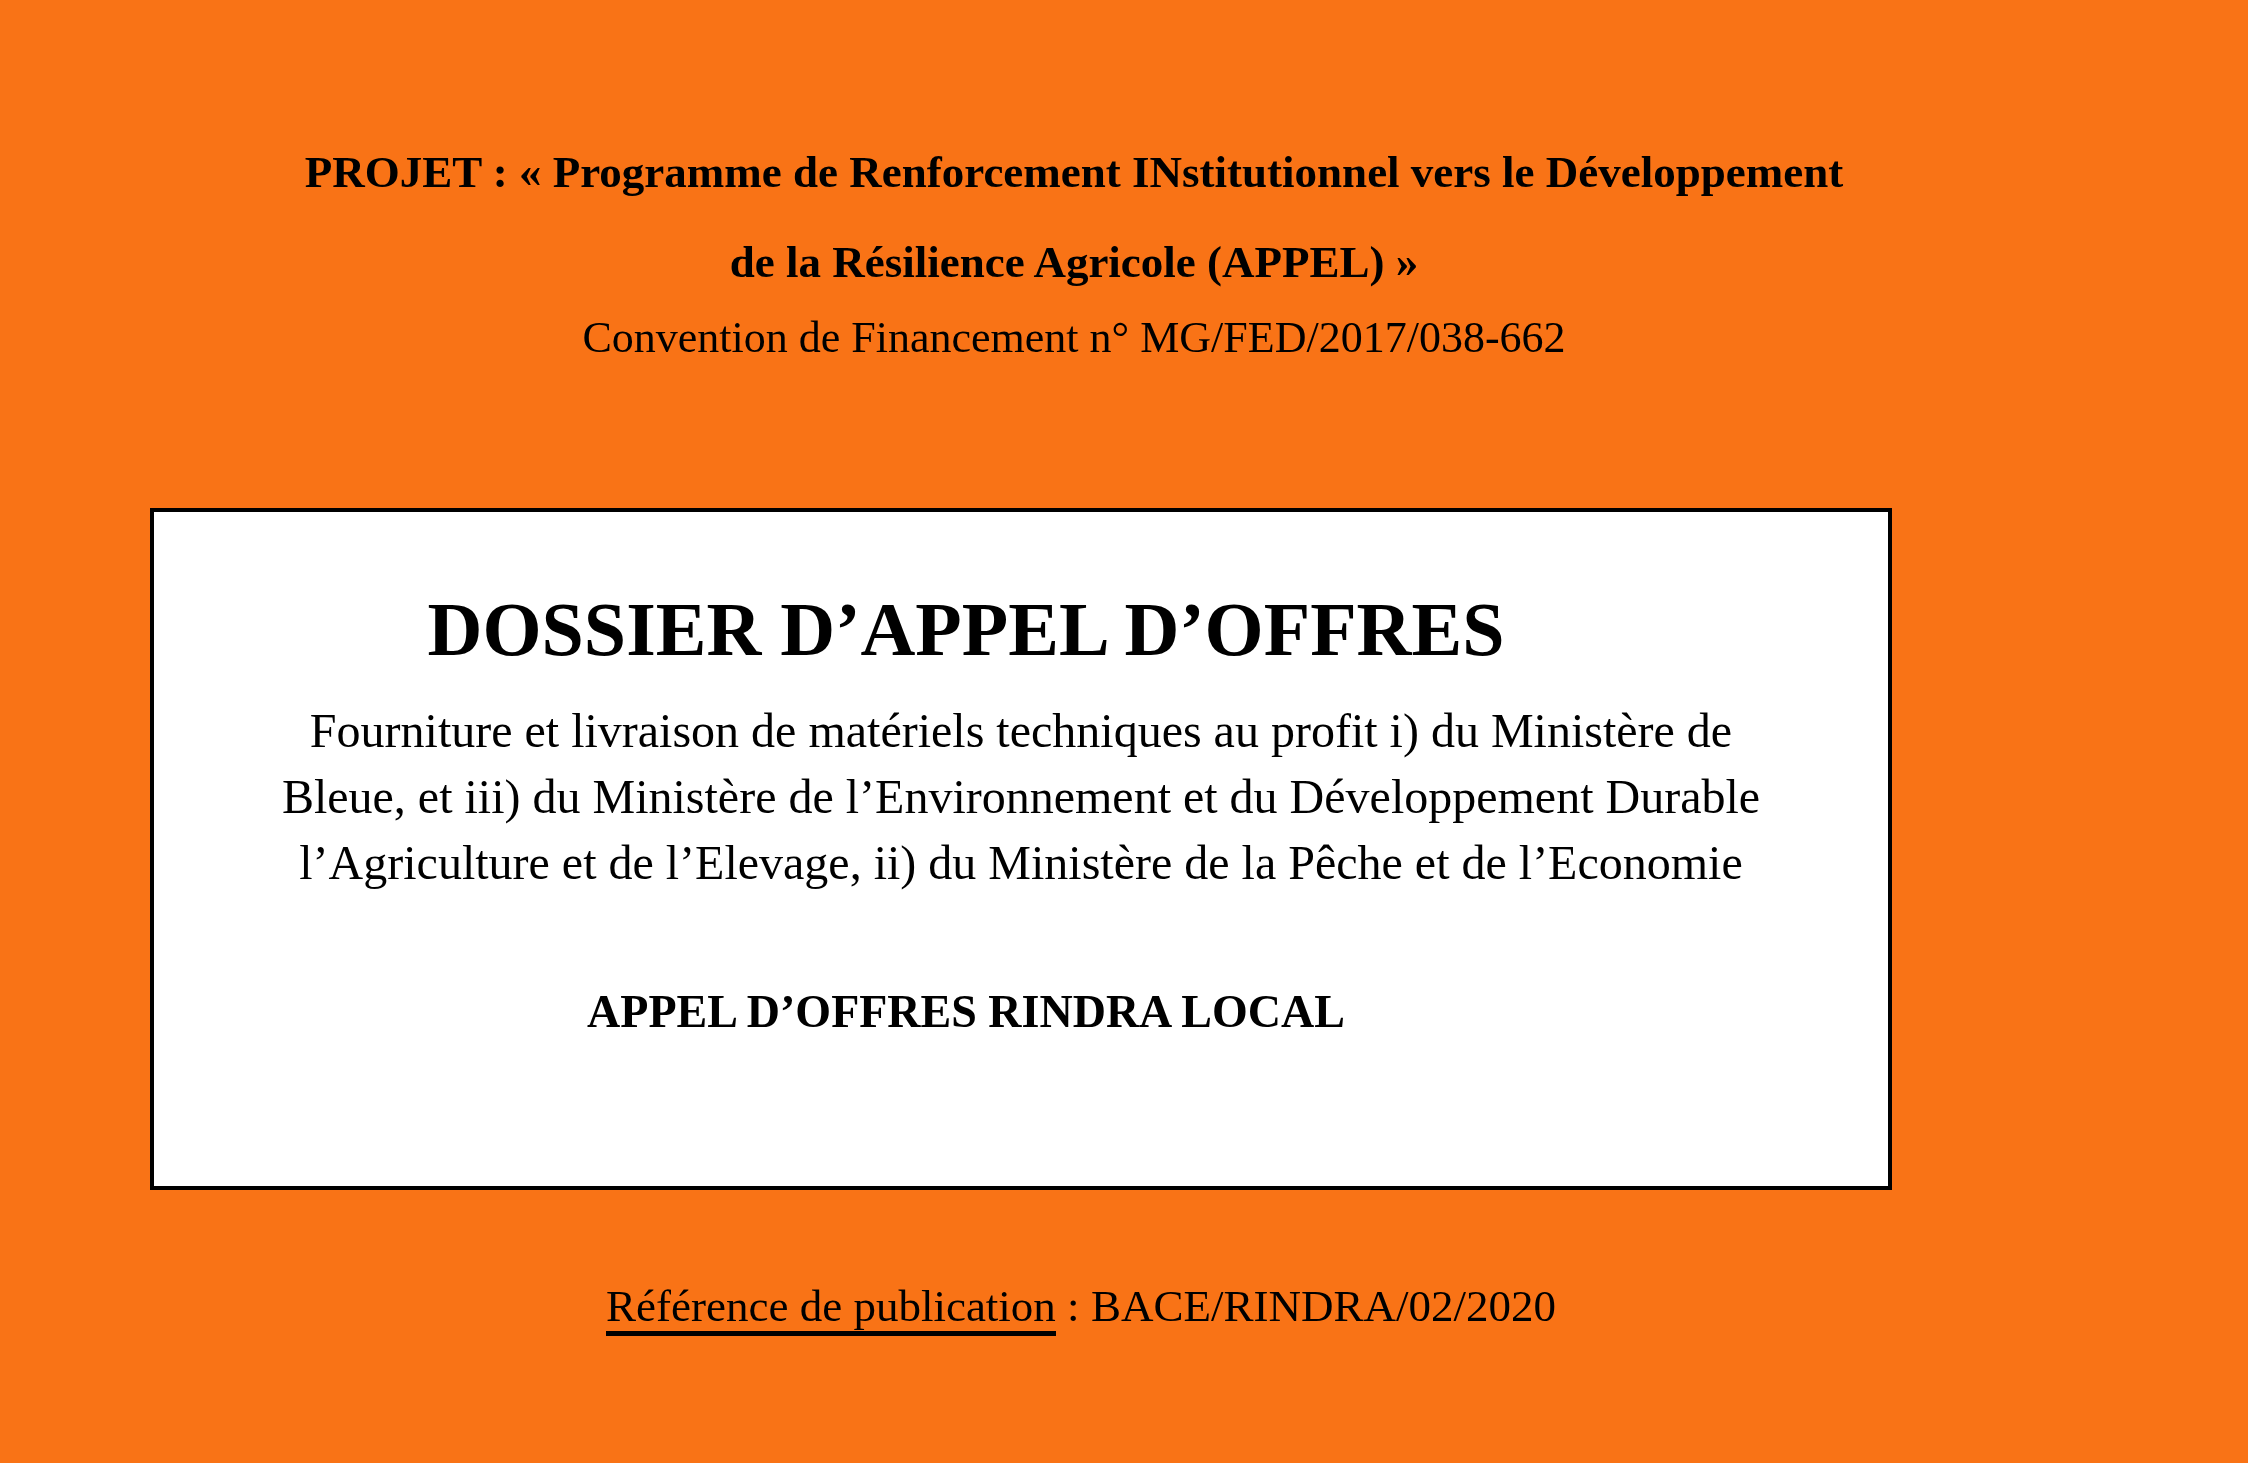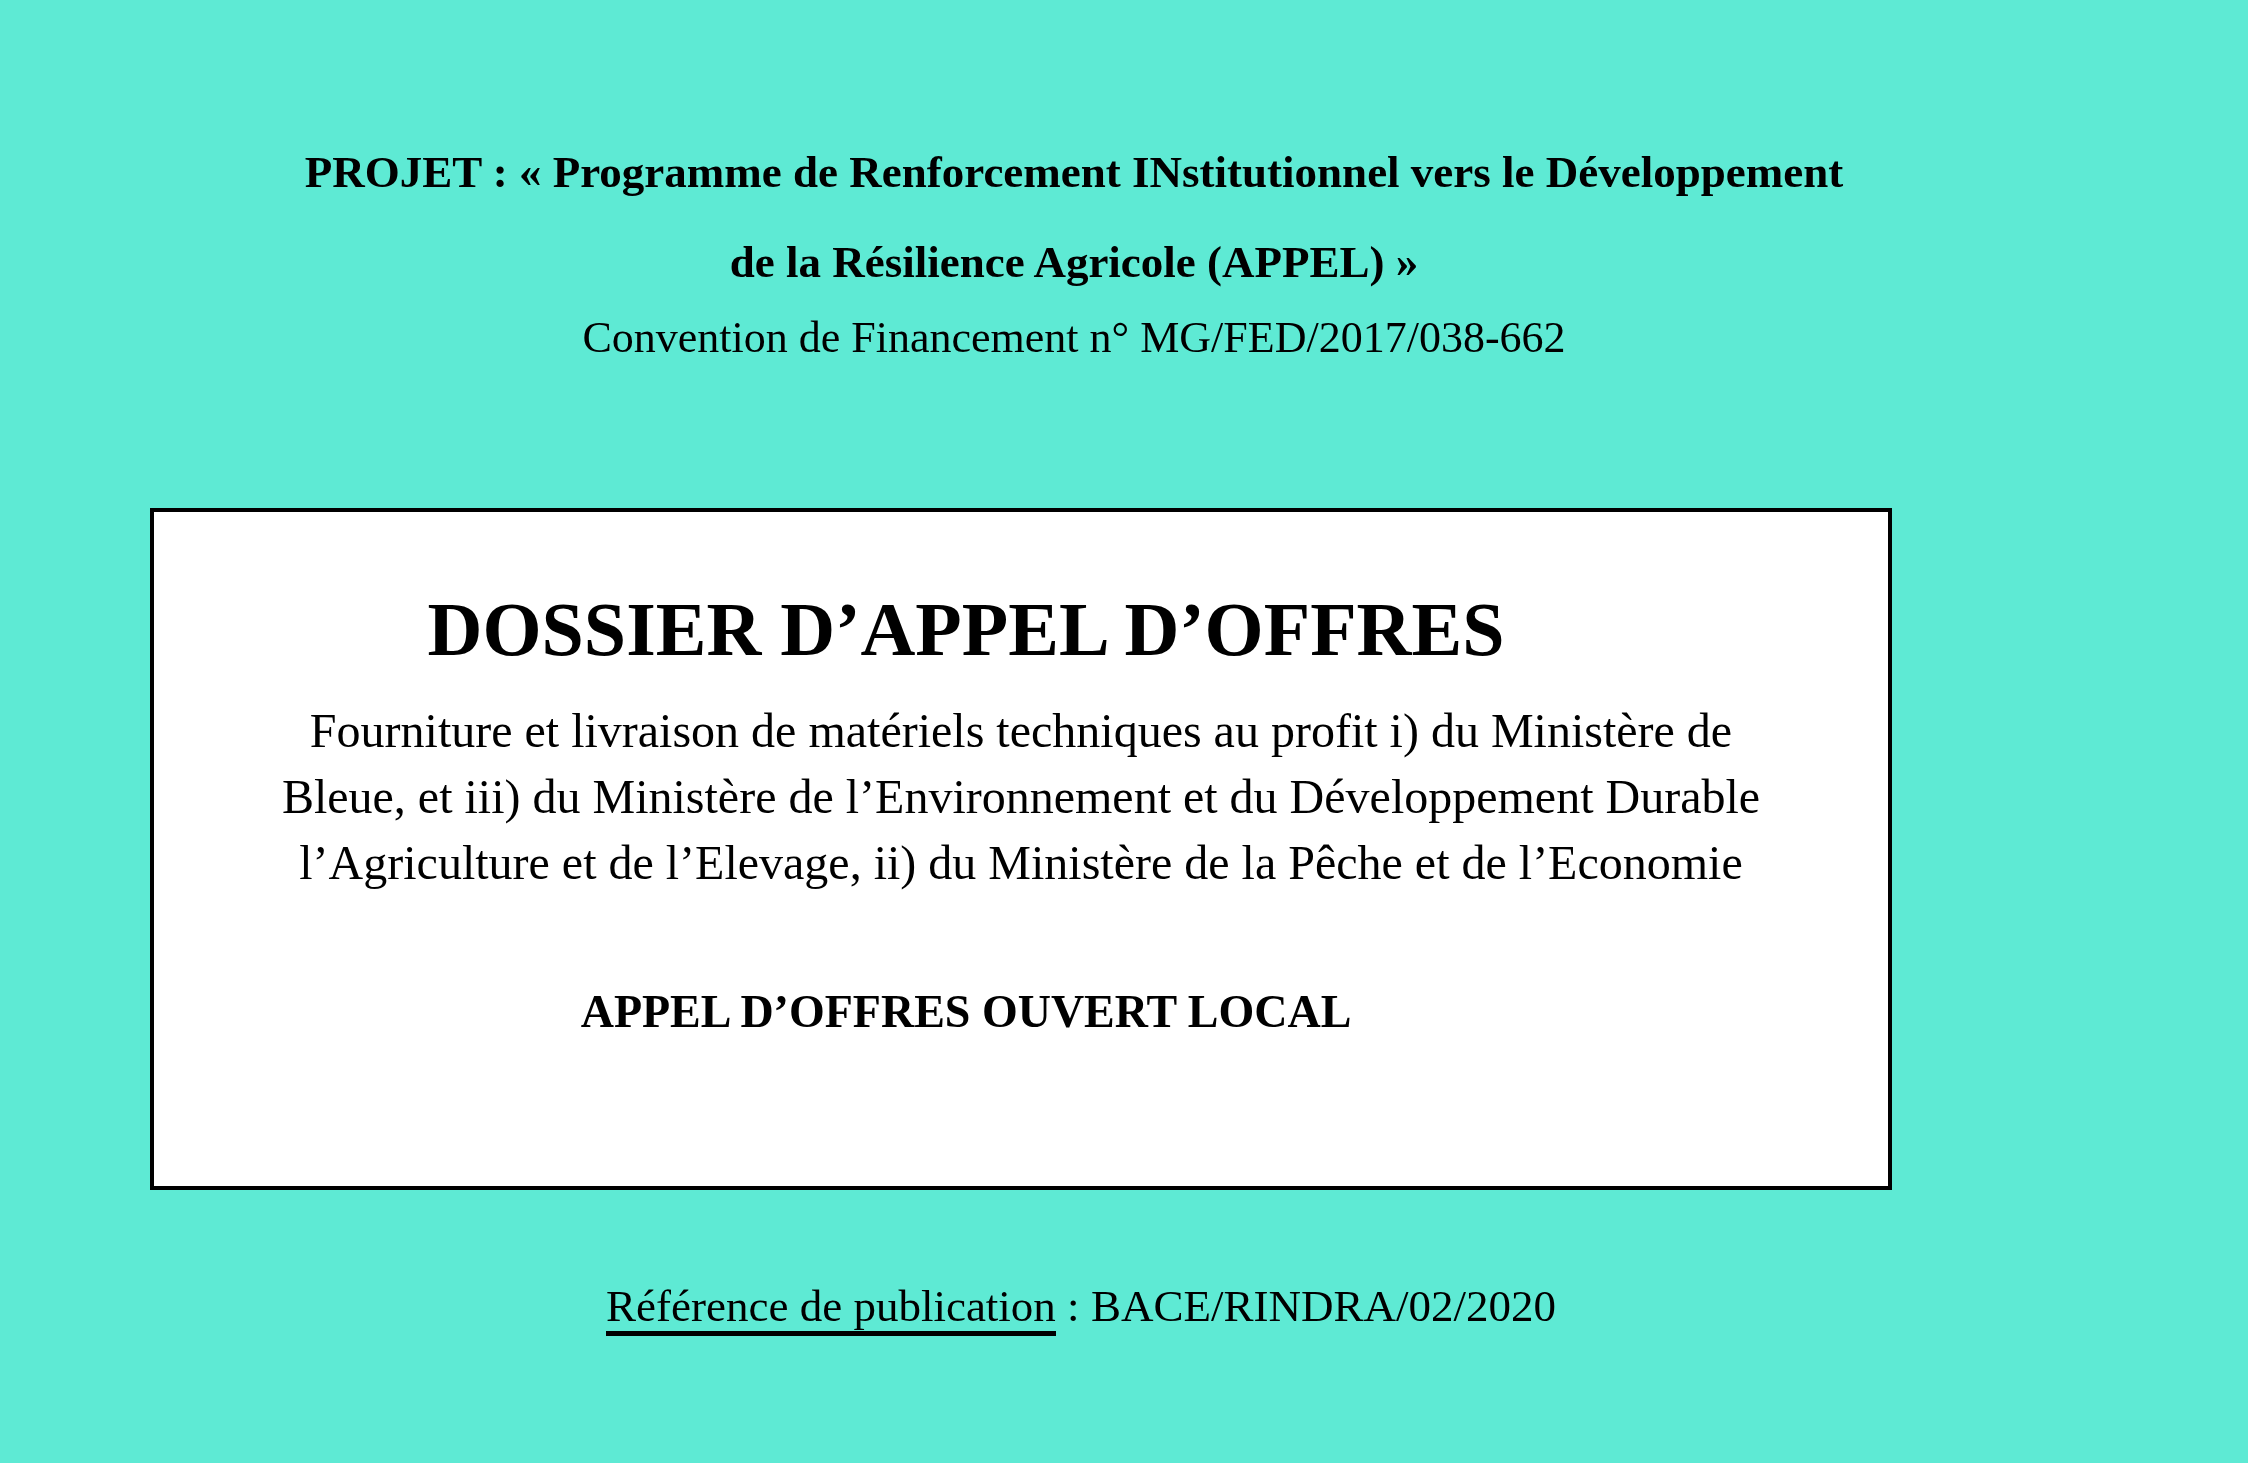--- a/index.html
+++ b/index.html
@@ -4,21 +4,21 @@
 <style>
   html, body {
     margin: 0;
     padding: 0;
     background: #ffffff;
   }
   .page {
     position: relative;
     width: 2248px;
     height: 1463px;
-    background: #5eead4;
+    background: #f97316;
     color: #000000;
     font-family: "Liberation Serif", "DejaVu Serif", serif;
     overflow: hidden;
   }
   
   .h-line {
     position: absolute;
     left: 0;
     right: 100px;
     text-align: center;
@@ -105,19 +105,19 @@
   <div class="box">
 
     <div class="box-title">DOSSIER D’APPEL D’OFFRES</div>
 
     <div class="box-subject">
       <div>Fourniture et livraison de matériels techniques au profit i) du Ministère de</div>
       <div>Bleue, et iii) du Ministère de l’Environnement et du Développement Durable</div>
       <div>l’Agriculture et de l’Elevage, ii) du Ministère de la Pêche et de l’Economie</div>
     </div>
 
-    <div class="box-procedure">APPEL D’OFFRES OUVERT LOCAL</div>
+    <div class="box-procedure">APPEL D’OFFRES RINDRA LOCAL</div>
 
   </div>
 
   <div class="ref-line"><span class="underlined">Référence de publication</span><span> : </span><span>BACE/RINDRA/02/2020</span></div>
 
 </div>
 
 </body></html>

